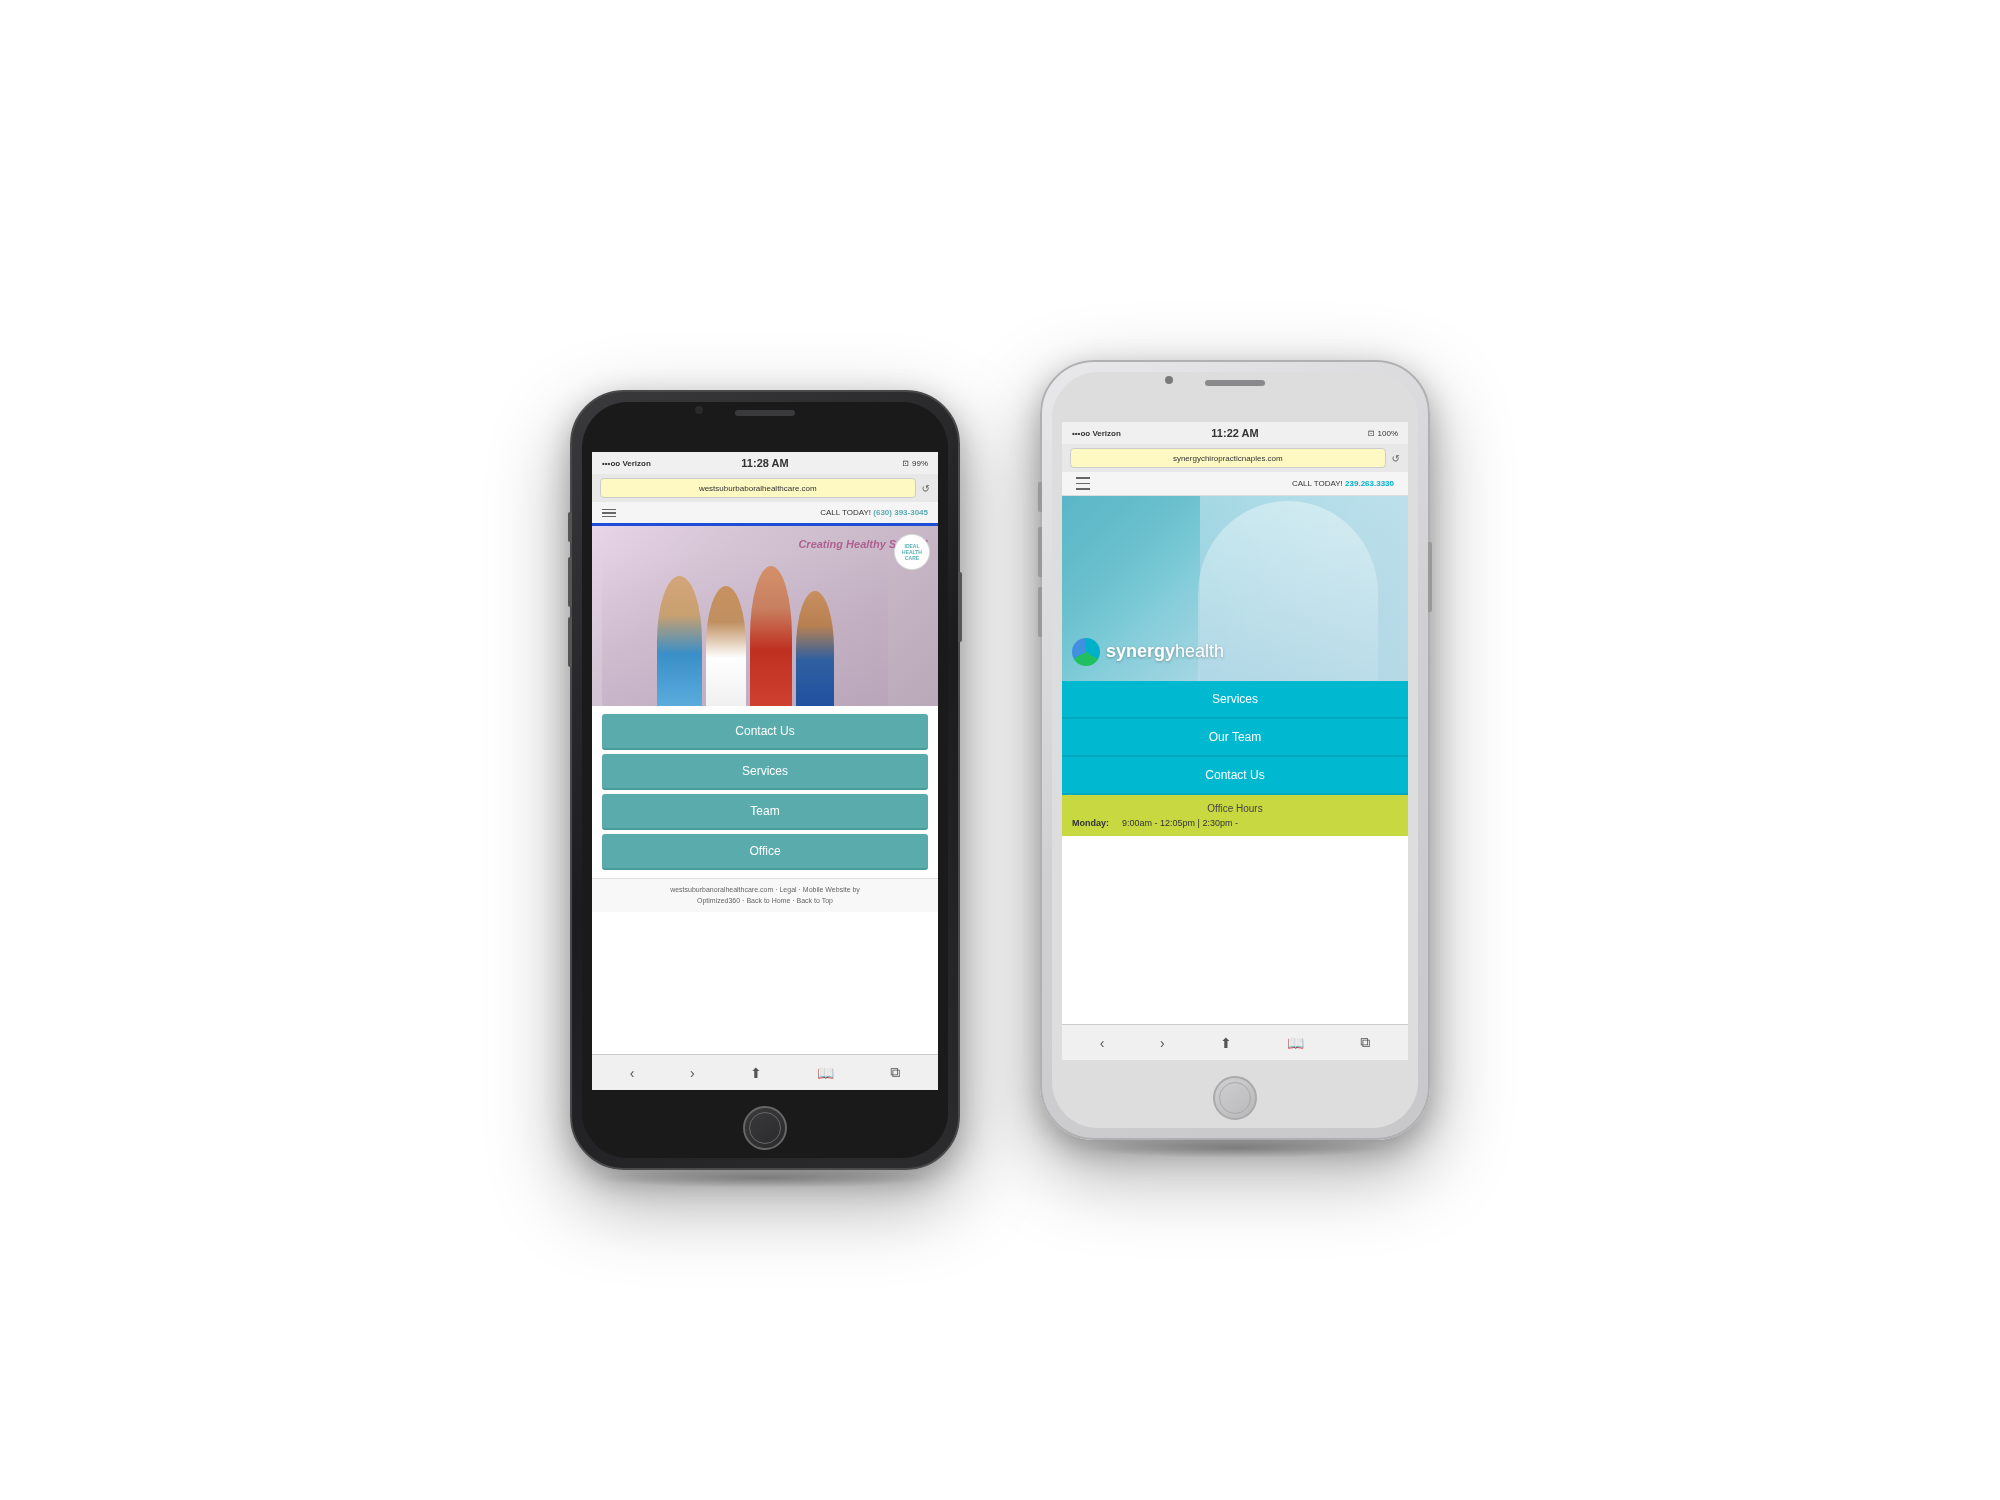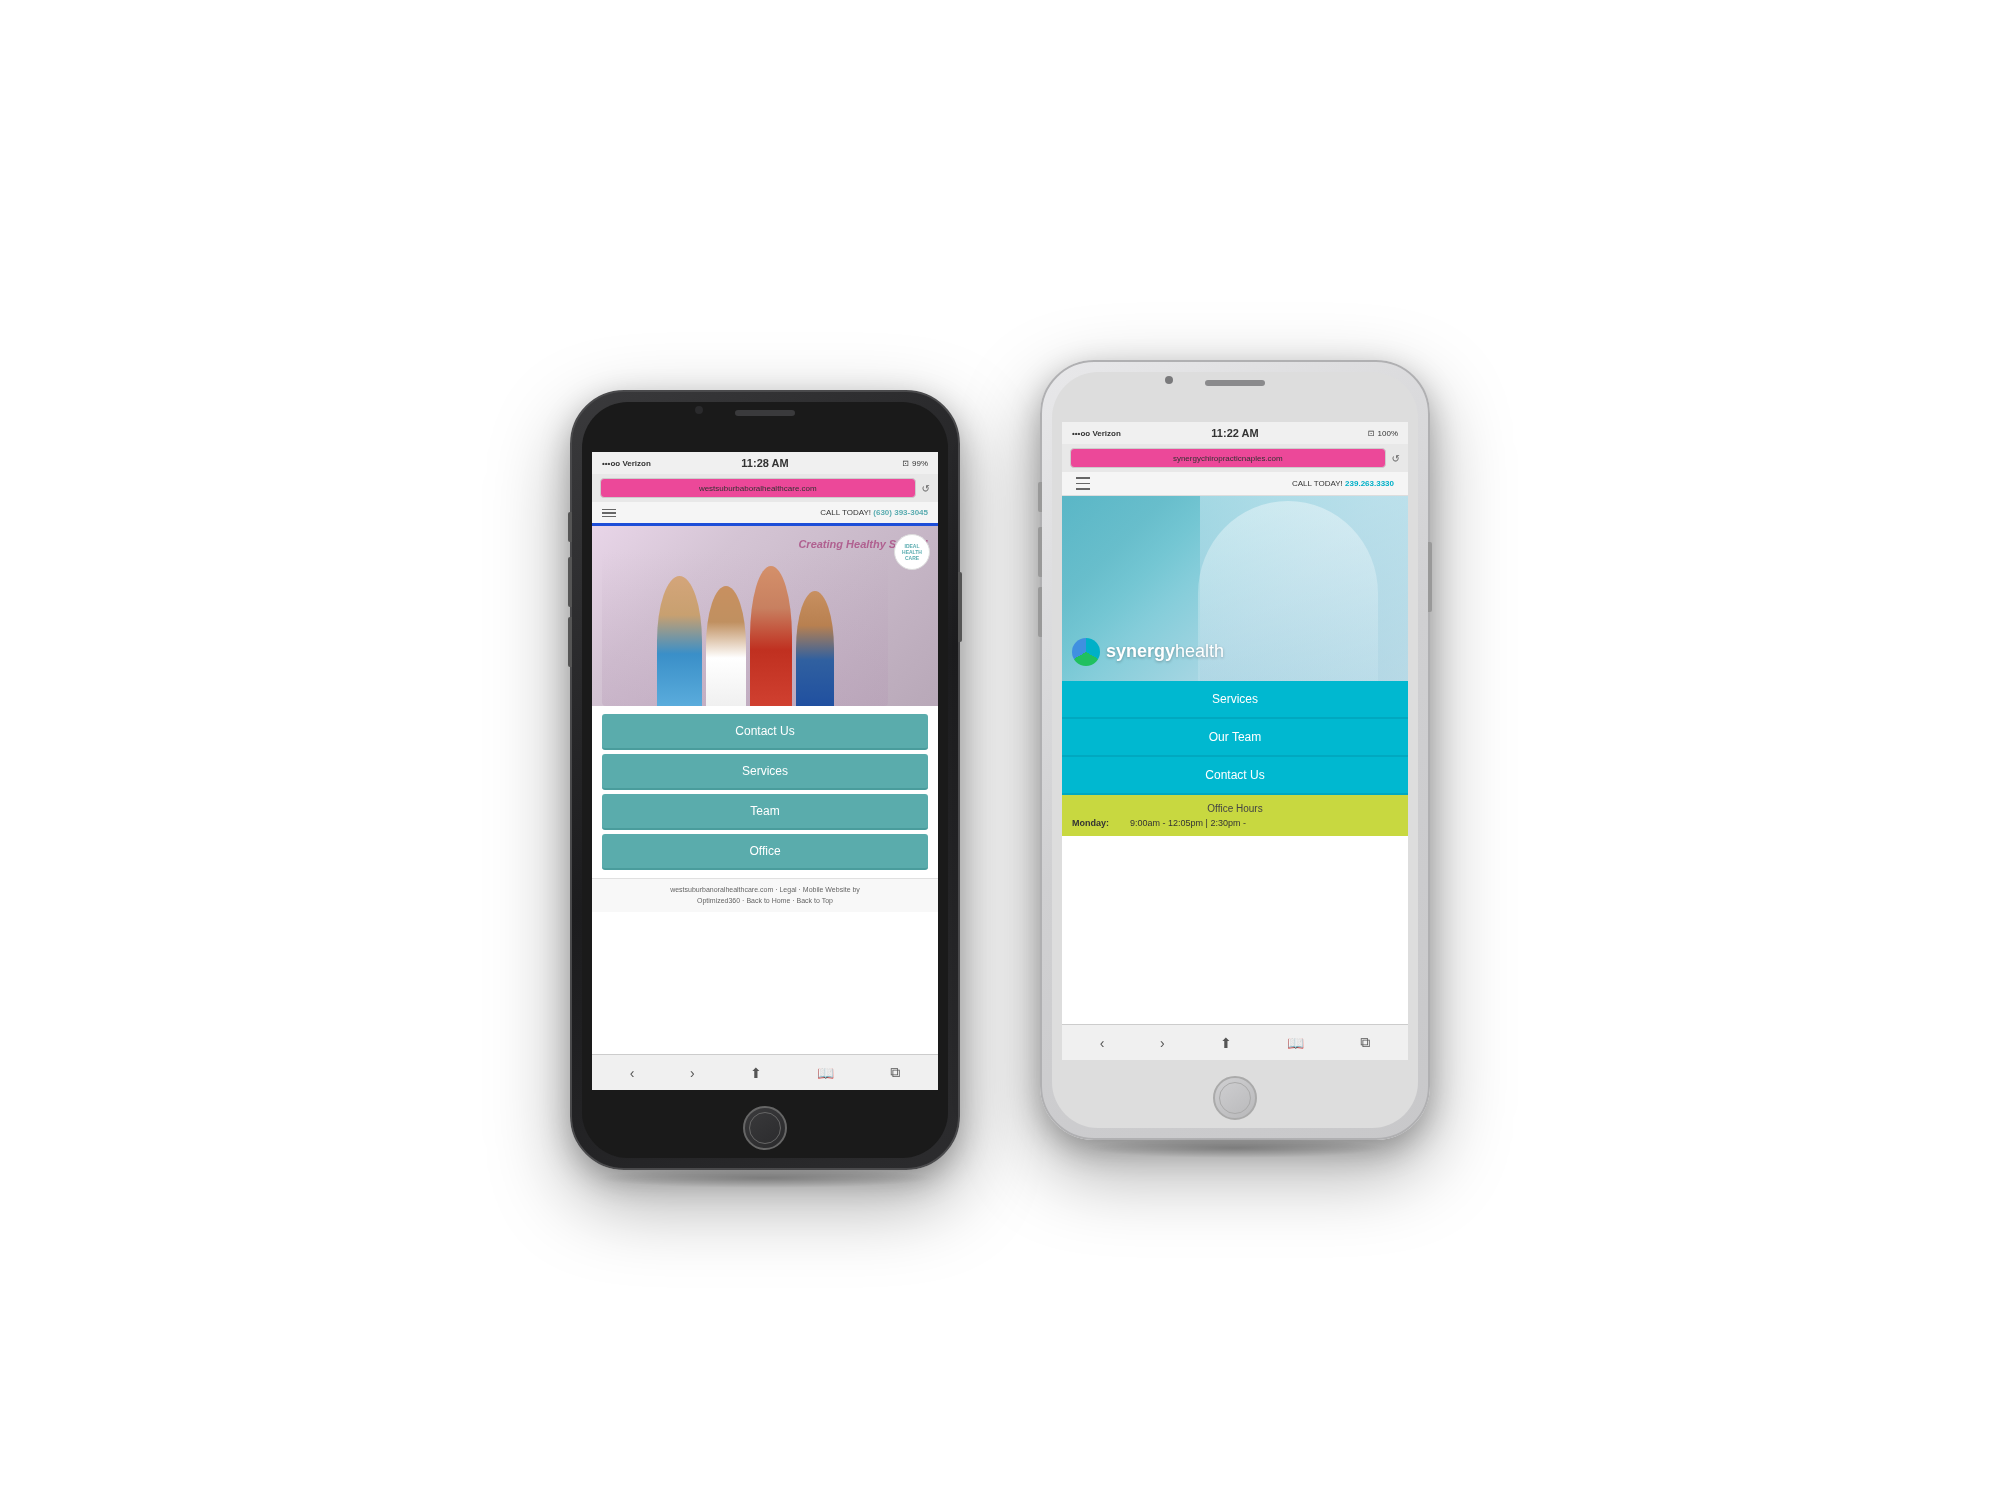--- a/index.html
+++ b/index.html
@@ -223,21 +223,21 @@
       padding: 4px 8px;
       display: flex;
       align-items: center;
       gap: 6px;
       height: 28px;
       flex-shrink: 0;
     }
 
     .url-text {
       flex: 1;
-      background: #ec4899;
+      background: #fef9c3;
       border-radius: 4px;
       padding: 2px 8px;
       font-size: 8px;
       color: #333;
       text-align: center;
       border: 1px solid #ccc;
       height: 20px;
       display: flex;
       align-items: center;
       justify-content: center;
@@ -504,21 +504,20 @@
     .office-hours-title {
       text-align: center;
       font-size: 10px;
       color: #444;
       margin-bottom: 4px;
     }
 
     .office-hours-row {
       display: flex;
       align-items: center;
-      gap: 8px;
       font-size: 9px;
       color: #333;
     }
 
     .day-label {
       font-weight: 700;
       min-width: 50px;
     }
 
     

